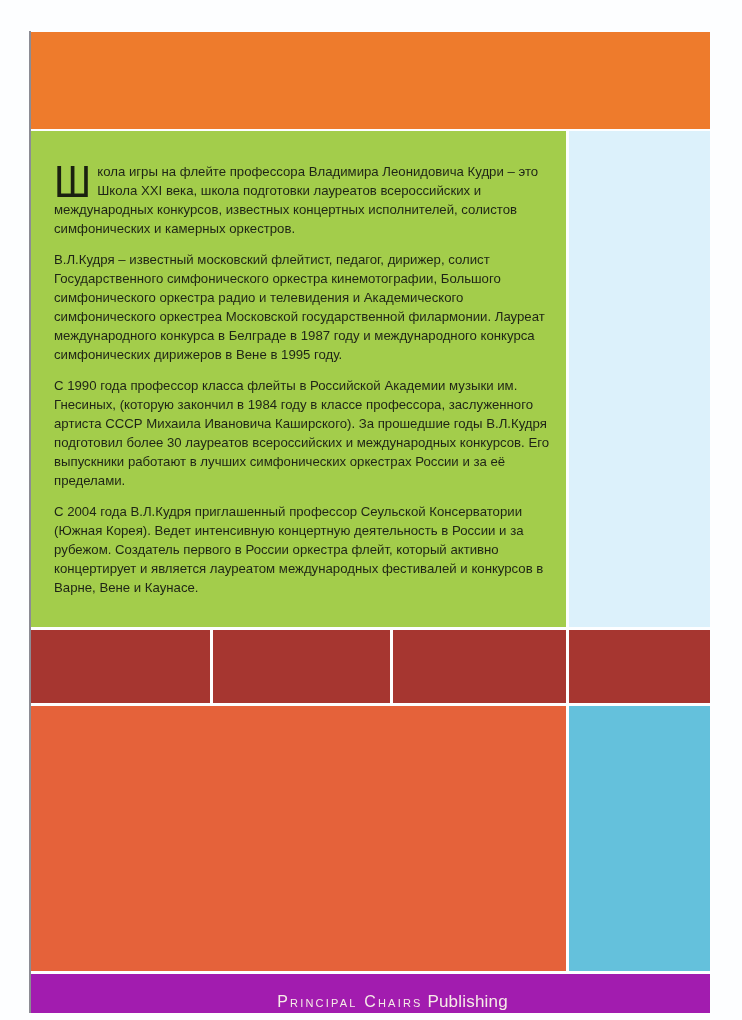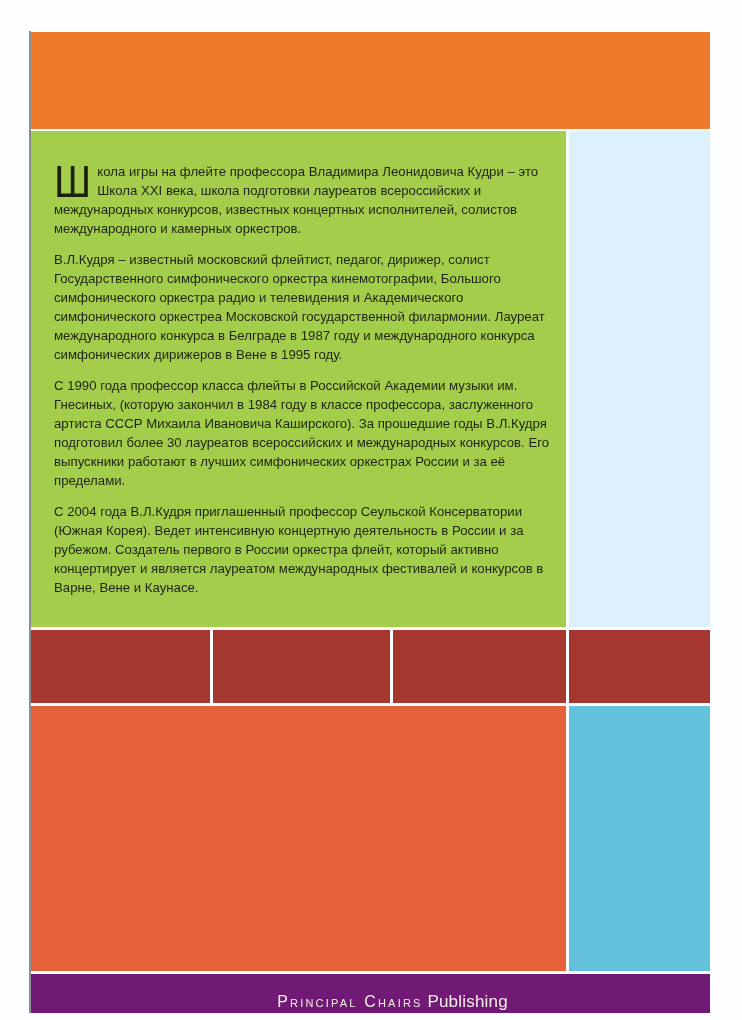--- a/index.html
+++ b/index.html
@@ -12,21 +12,21 @@
   .orange-top { left: 31px; top: 32px; width: 679px; height: 97px; background: #ee7b2c; }
   .green { left: 31px; top: 131px; width: 535px; height: 496px; background: #a3cd4b; }
   .lightblue { left: 569px; top: 131px; width: 141px; height: 496px; background: #dcf1fb; }
   .red { top: 630px; height: 73px; background: #a63630; }
   .r1 { left: 31px; width: 179px; }
   .r2 { left: 213px; width: 177px; }
   .r3 { left: 393px; width: 173px; }
   .r4 { left: 569px; width: 141px; }
   .orange-red { left: 31px; top: 706px; width: 535px; height: 265px; background: #e5623a; }
   .blue { left: 569px; top: 706px; width: 141px; height: 265px; background: #64c1dc; }
-  .footer { left: 31px; top: 974px; width: 679px; height: 39px; background: #701a75; }
+  .footer { left: 31px; top: 974px; width: 679px; height: 39px; background: #a21caf; }
   .footer-text {
     position: absolute; left: 0; right: 0; top: 20px; text-align: center; color: #f6ece8;
     font-size: 15px; line-height: 16px; padding-left: 44px;
   }
   .footer-text .caps { font-variant: small-caps; letter-spacing: 2.2px; font-family: "Liberation Sans", sans-serif; font-size: 16px; }
   .footer-text .light { font-family: "Liberation Sans", sans-serif; font-size: 17px; letter-spacing: 0.2px; }
   .text-area {
     position: absolute; left: 54px; top: 162px; width: 505px;
     font-family: "Liberation Sans", sans-serif; font-size: 13.2px; line-height: 19px; color: #1e2416;
   }
@@ -41,21 +41,21 @@
 
 <div class="page-edge"></div>
 
 <div class="blk orange-top"></div>
 
 <div class="blk green"></div>
 <div class="blk lightblue"></div>
 
 <div class="text-area">
   <p>
-    <span class="dropcap">Ш</span><span>кола игры на флейте профессора Владимира Леонидовича Кудри – это Школа XXI века, школа подготовки лауреатов всероссийских и международных конкурсов, известных концертных исполнителей, солистов международного и камерных оркестров.</span>
+    <span class="dropcap">Ш</span><span>кола игры на флейте профессора Владимира Леонидовича Кудри – это Школа XXI века, школа подготовки лауреатов всероссийских и международных конкурсов, известных концертных исполнителей, солистов симфонических и камерных оркестров.</span>
   </p>
   <p>В.Л.Кудря – известный московский флейтист, педагог, дирижер, солист Государственного симфонического оркестра кинемотографии, Большого симфонического оркестра радио и телевидения и Академического симфонического оркестреа Московской государственной филармонии. Лауреат международного конкурса в Белграде в 1987 году и международного конкурса симфонических дирижеров в Вене в 1995 году.</p>
   <p>С 1990 года профессор класса флейты в Российской Академии музыки им. Гнесиных, (которую закончил в 1984 году в классе профессора, заслуженного артиста СССР Михаила Ивановича Каширского). За прошедшие годы В.Л.Кудря подготовил более 30 лауреатов всероссийских и международных конкурсов. Его выпускники работают в лучших симфонических оркестрах России и за её пределами.</p>
   <p>С 2004 года В.Л.Кудря приглашенный профессор Сеульской Консерватории (Южная Корея). Ведет интенсивную концертную деятельность в России и за рубежом. Создатель первого в России оркестра флейт, который активно концертирует и является лауреатом международных фестивалей и конкурсов в Варне, Вене и Каунасе.</p>
 </div>
 
 <div class="blk red r1"></div>
 <div class="blk red r2"></div>
 <div class="blk red r3"></div>
 <div class="blk red r4"></div>

